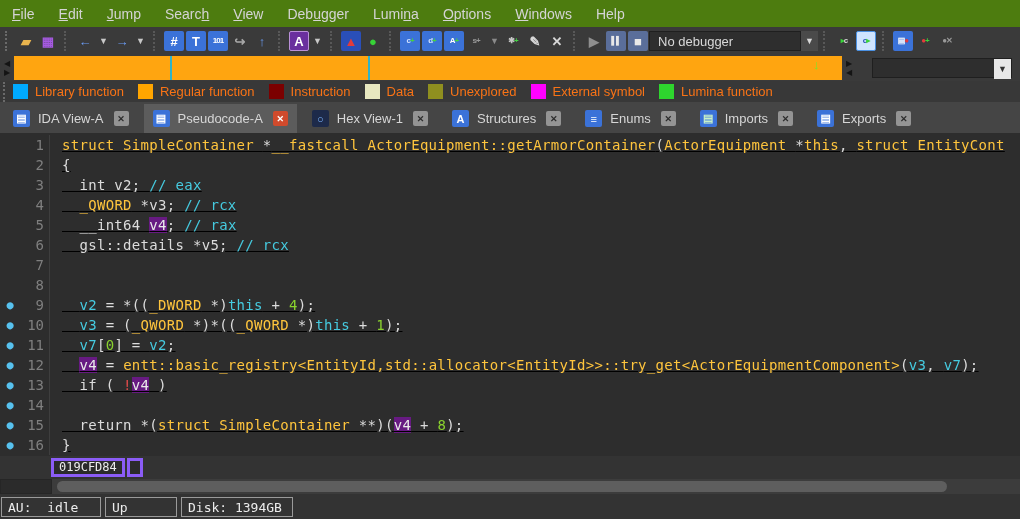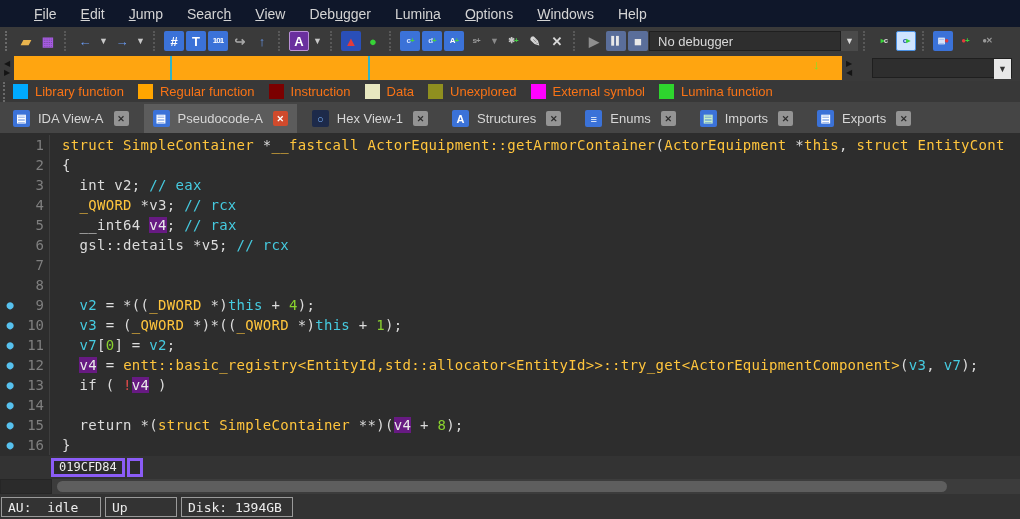--- a/index.html
+++ b/index.html
@@ -1,21 +1,21 @@
 <!DOCTYPE html>
 <html><head>
 <meta charset="utf-8">
 <style>
   * { box-sizing: border-box; margin: 0; padding: 0; }
   html,body { width:1020px; height:519px; overflow:hidden; }
   body { font-family:"Liberation Sans", sans-serif; background:#333; }
   #app { width:1020px; height:519px; display:flex; flex-direction:column; background:#333; }
 
   
-  .menubar { height:27px; background:#0f172a; display:flex; align-items:center; padding-left:22px; flex:0 0 auto; }
+  .menubar { height:27px; background:#4d7c0f; display:flex; align-items:center; padding-left:0; flex:0 0 auto; }
   .menu-item { color:#d4d4d4; font-size:14px; padding:4px 12px; cursor:default; }
   .menu-item u { text-decoration:underline; }
 
   
   .toolbar { height:28px; background:#3a3a3a; display:flex; align-items:center; padding:0 2px; flex:0 0 auto; }
   .handle { width:5px; height:20px; border-left:2px dotted #6a6a6a; margin:0 5px 0 3px; }
   .sep { width:5px; height:20px; border-left:2px dotted #585858; margin:0 5px; }
   .tbi { width:20px; height:20px; margin:1px; display:flex; align-items:center; justify-content:center;
          font-size:13px; font-weight:bold; border-radius:2px; line-height:1; cursor:default; white-space:nowrap; }
   .tbi.small { font-size:8px; letter-spacing:-1px; }
@@ -53,21 +53,21 @@
   .tab-close { width:15px; height:15px; background:#949494; border-radius:2px; color:#2d2d2d; font-size:9px;
                font-weight:bold; display:flex; align-items:center; justify-content:center; }
   .tab.active .tab-close { background:#d04a2c; color:#fff; }
 
   
   .codepane { flex:1 1 auto; background:#2d2d2d; overflow:hidden; padding-top:2px;
               font-family:"DejaVu Sans Mono", monospace; font-size:14px; }
   .cl { height:20px; display:flex; align-items:center; white-space:pre; }
   .cl .mark { width:20px; text-align:center; font-size:12px; color:#57c1ee; flex:0 0 auto; }
   .cl .ln { width:30px; text-align:right; color:#7f7f7f; flex:0 0 auto; border-right:1px solid #3e3e3e; padding-right:5px; height:20px; line-height:20px; }
-  .cl .txt { padding-left:12px; letter-spacing:0.3px; line-height:20px; }
+  .cl .txt { padding-left:12px; letter-spacing:0.3px; line-height:20px;text-decoration:underline; }
   .tw { color:#dcdcdc; } .ty { color:#ffc53d; } .tc { color:#46cbe0; }
   .tg { color:#8ad22e; } .tr { color:#e04b4b; }
   .th { color:#eaeaea; background:#671a82; }
 
   
   .inforow { height:22px; background:#333; display:flex; align-items:center; padding-left:51px; flex:0 0 auto;
              font-family:"DejaVu Sans Mono", monospace; }
   .infobox { height:19px; border:3px solid #8b5cf6; background:#2b2b2b; color:#ececec; font-size:12px;
              display:flex; align-items:center; padding:0 5px; margin-right:2px; white-space:pre; }
   .infobox.spacer { width:15px; }
@@ -185,21 +185,21 @@
       <div class="sep"></div>
       <span class="tbi">
         <span style="color: rgb(143, 143, 143);">▶</span>
       </span>
       <span class="tbi small" style="background: rgb(90, 110, 154);">
         <span style="color: rgb(232, 232, 232);">▌▌</span>
       </span>
       <span class="tbi" style="background: rgb(90, 110, 154);">
         <span style="color: rgb(232, 232, 232);">■</span>
       </span>
-      <div class="combo" style="width: 192px;">
+      <div class="combo" style="width: 152px;">
         <span>No debugger</span>
       </div>
       <div class="combo-btn">▼</div>
       <div class="sep"></div>
       <span class="tbi small">
         <span style="color: rgb(58, 209, 58);">▸</span>
         <span style="color: rgb(216, 216, 216);">c</span>
       </span>
       <span class="tbi small" style="background: rgb(207, 228, 255); border: 1px solid rgb(74, 144, 226);">
         <span style="color: rgb(42, 79, 184);">c</span>

